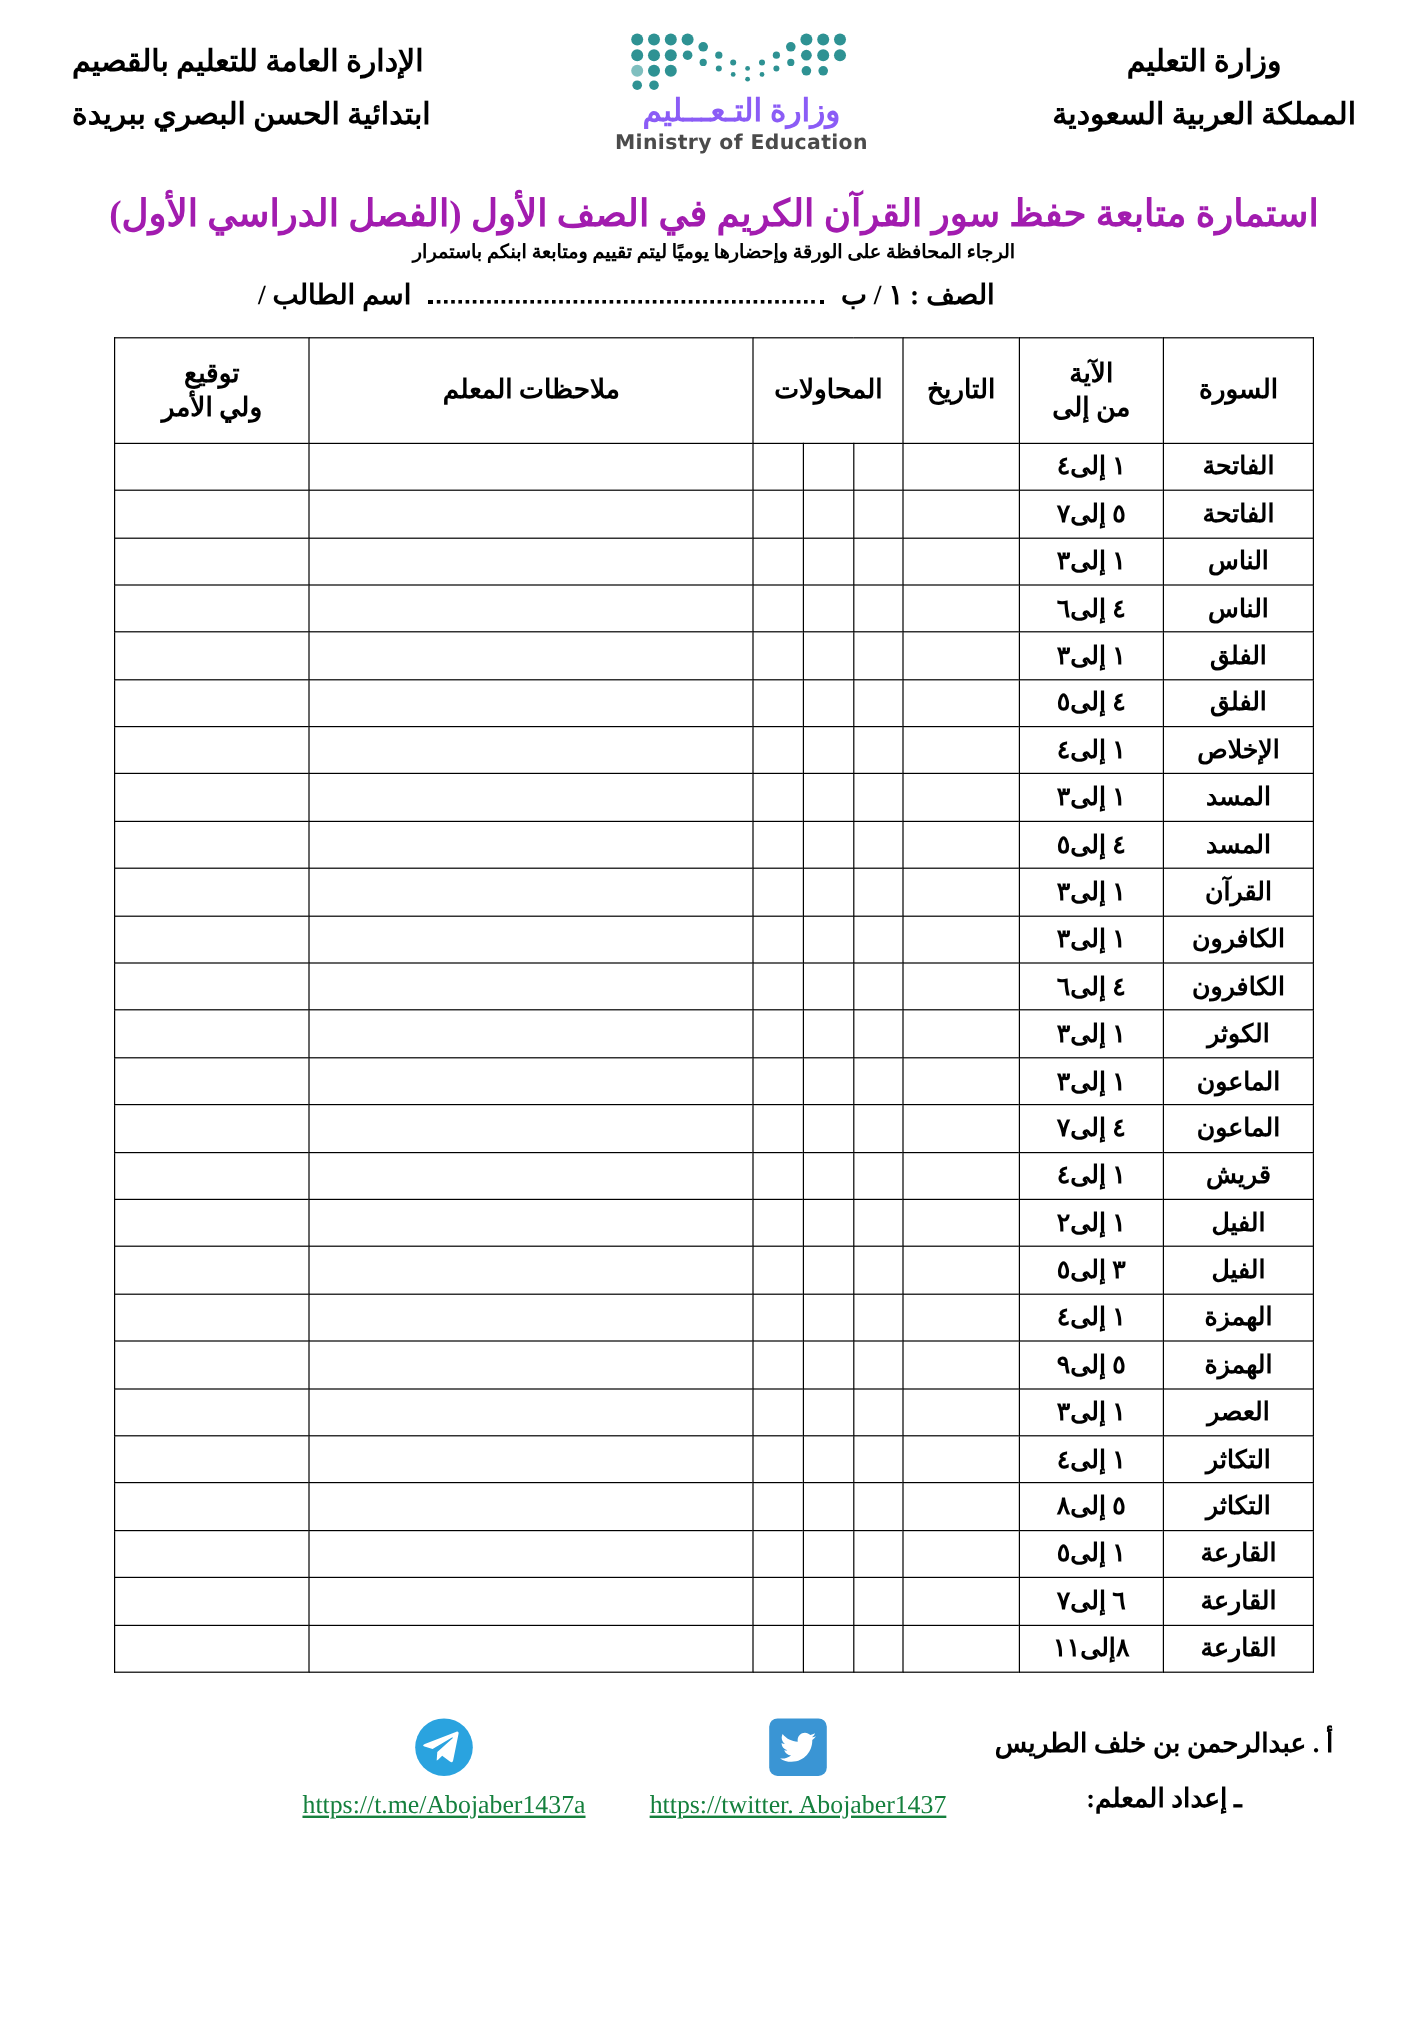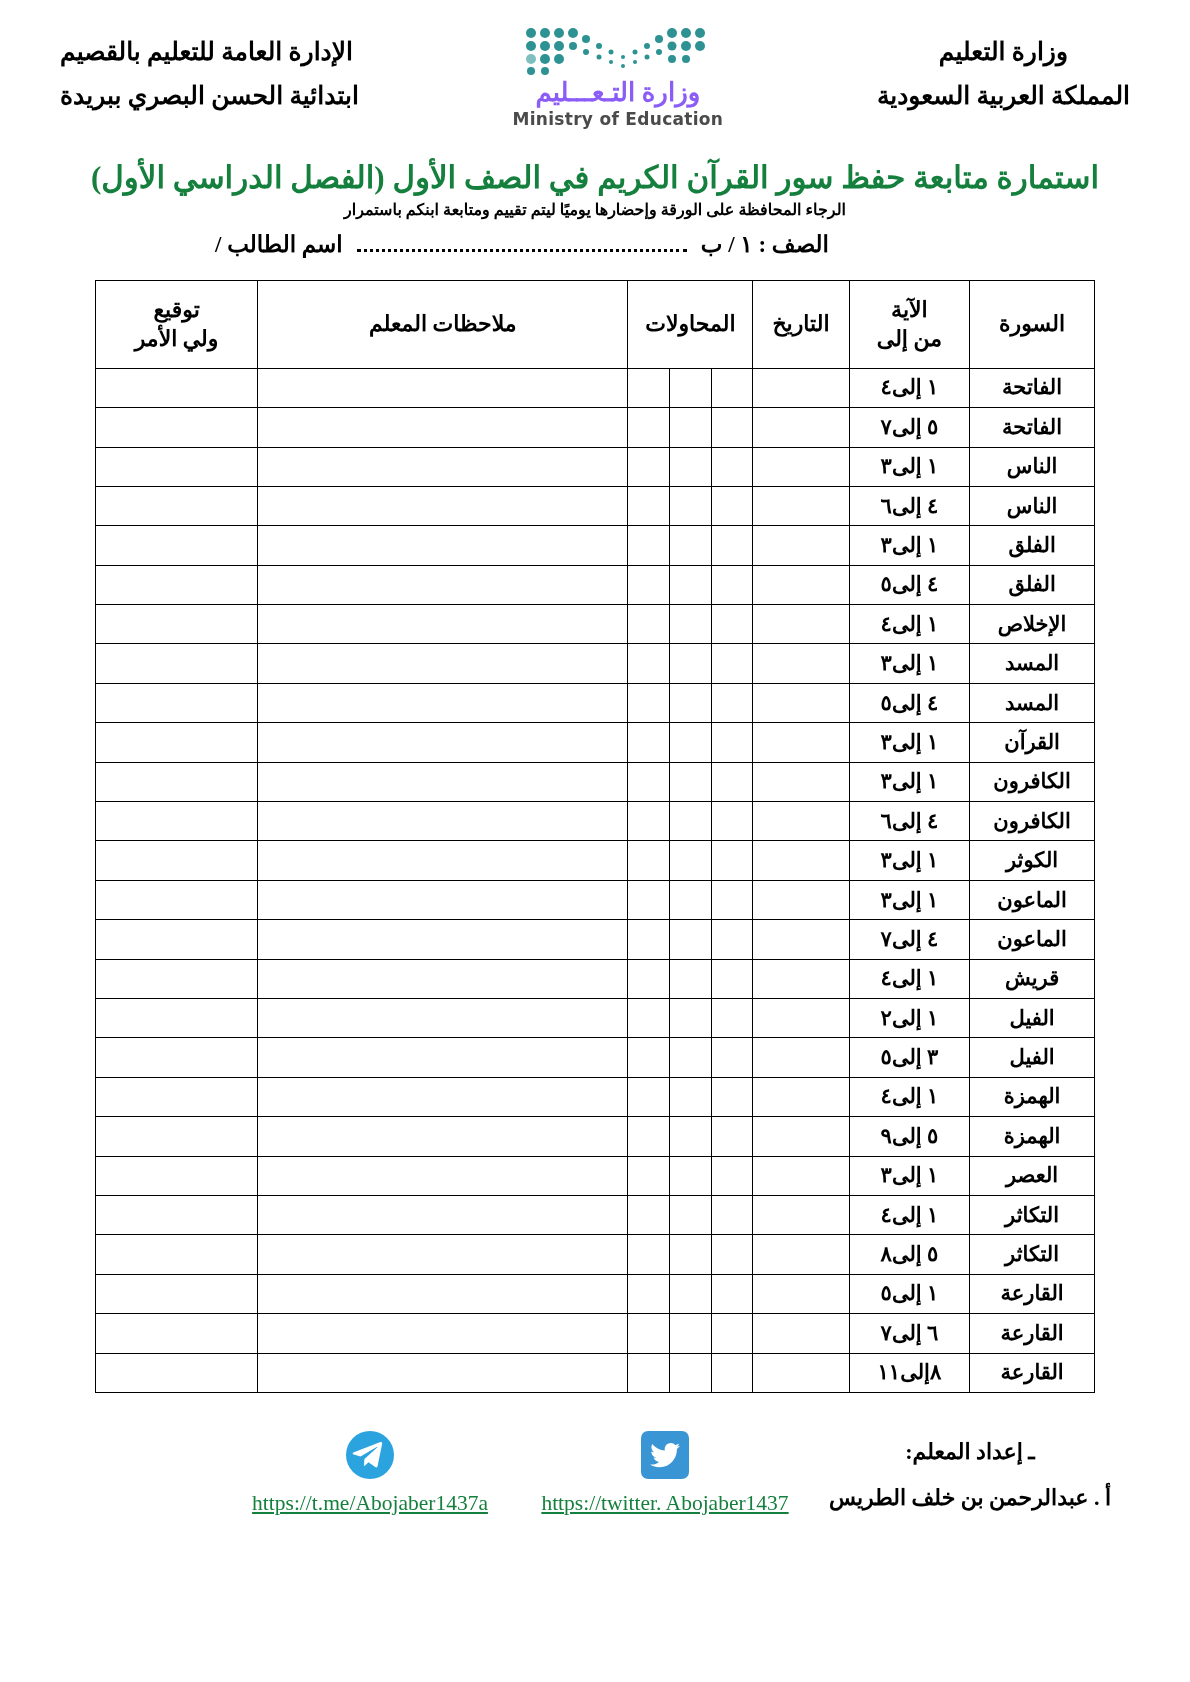--- a/index.html
+++ b/index.html
@@ -57,21 +57,21 @@
     margin-top: 3px;
     font-family: "DejaVu Sans", "Liberation Sans", sans-serif;
   }
 
   
   .title-area {
     text-align: center;
     margin-top: 30px;
   }
   .main-title {
-    color: #15803d;
+    color: #a21caf;
     font-size: 31px;
     font-weight: bold;
     line-height: 1.25;
     padding: 0 50px;
   }
   .sub-title {
     font-size: 16px;
     font-weight: bold;
     margin-top: 2px;
     color: #000;
@@ -530,22 +530,22 @@
           <td></td>
           <td></td>
         </tr>
       </tbody>
   </table>
 </div>
 
 <div class="footer">
 
   <div class="footer-teacher">
+    <div>أ . عبدالرحمن بن خلف الطريس</div>
     <div>ـ إعداد المعلم:</div>
-    <div>أ . عبدالرحمن بن خلف الطريس</div>
   </div>
 
   <div class="footer-social">
     <svg class="social-icon" width="52" height="52" viewBox="0 0 52 52">
       <rect x="2" y="2" width="48" height="48" rx="7" fill="#3a95d4"></rect>
       <path d="M41 16.8c-1.1.5-2.3.8-3.5 1 1.3-.8 2.2-2 2.7-3.4-1.2.7-2.5 1.2-3.9 1.5-1.1-1.2-2.7-2-4.5-2-3.4 0-6.1 2.8-6.1 6.2 0 .5 0 1 .1 1.4-5.1-.3-9.6-2.7-12.6-6.5-.5.9-.8 2-.8 3.1 0 2.1 1.1 4 2.7 5.1-1 0-2-.3-2.8-.8v.1c0 3 2.1 5.5 4.9 6-.5.1-1 .2-1.6.2-.4 0-.8 0-1.1-.1.8 2.4 3 4.2 5.7 4.3-2.1 1.7-4.7 2.6-7.6 2.6-.5 0-1 0-1.5-.1 2.7 1.8 5.9 2.8 9.4 2.8 11.3 0 17.4-9.4 17.4-17.5v-.8c1.2-.9 2.2-2 3.1-3.1z" fill="#ffffff"></path>
     </svg>
     <a class="social-link" href="#">https://twitter. Abojaber1437</a>
   </div>
 

